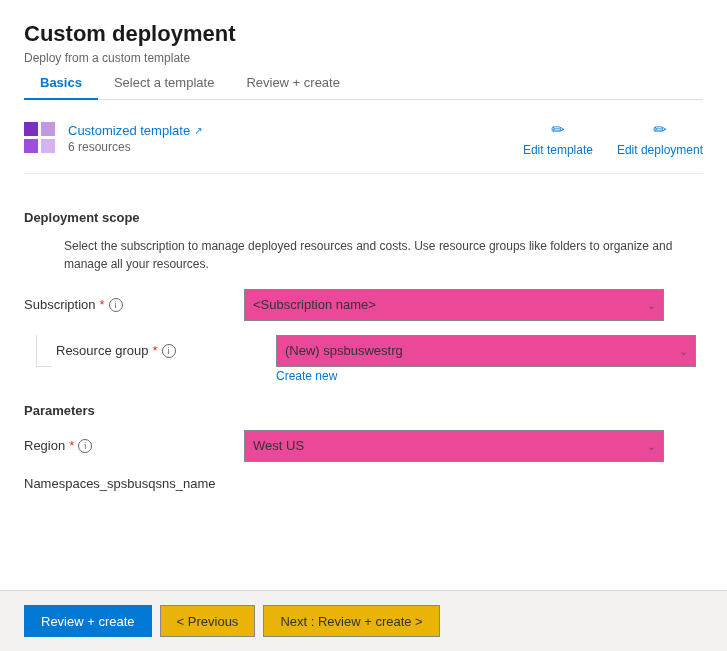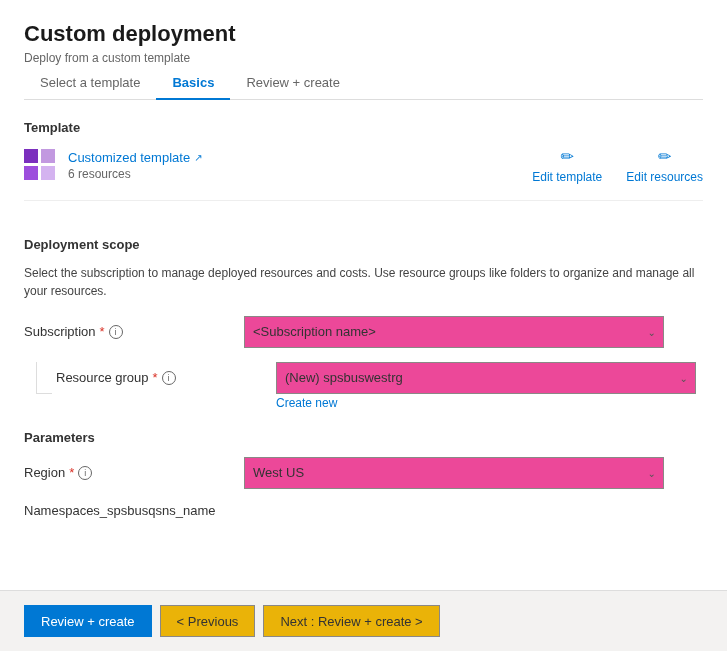--- a/index.html
+++ b/index.html
@@ -143,20 +143,21 @@
 
     .deployment-scope-section {
       margin-bottom: 20px;
     }
 
     .scope-description {
       font-size: 12px;
       color: #444;
       line-height: 1.5;
       margin-bottom: 16px;
+      margin-left: 40px;
     }
 
     .form-row {
       display: flex;
       align-items: center;
       margin-bottom: 14px;
       gap: 0;
     }
 
     .form-label {
@@ -317,28 +318,27 @@
 <body>
 
 <div class="page-container">
 
   <div class="page-header">
     <h1 class="page-title">Custom deployment</h1>
     <div class="page-subtitle">Deploy from a custom template</div>
   </div>
 
   <div class="tabs">
+    <div class="tab active">Basics</div>
     <div class="tab">Select a template</div>
-    <div class="tab active">Basics</div>
     <div class="tab">Review + create</div>
   </div>
 
   <div class="main-content">
 
-    <div class="section-label">Template</div>
     <div class="template-section">
       <div class="template-info">
         <div class="template-icon">
           <div class="icon-block purple"></div>
           <div class="icon-block light-purple"></div>
           <div class="icon-block medium-purple"></div>
           <div class="icon-block pale"></div>
         </div>
         <div class="template-details">
           <a class="template-name">
@@ -348,21 +348,21 @@
           <div class="template-resources">6 resources</div>
         </div>
       </div>
       <div class="template-actions">
         <a class="template-action">
           <span class="pencil-icon">✏</span>
           <span>Edit template</span>
         </a>
         <a class="template-action">
           <span class="pencil-icon">✏</span>
-          <span>Edit resources</span>
+          <span>Edit deployment</span>
         </a>
       </div>
     </div>
 
     <div class="deployment-scope-section">
       <div class="section-label">Deployment scope</div>
       <div class="scope-description">Select the subscription to manage deployed resources and costs. Use resource groups like folders to organize and manage all your resources.</div>
 
       <div class="form-row">
         <div class="form-label">

